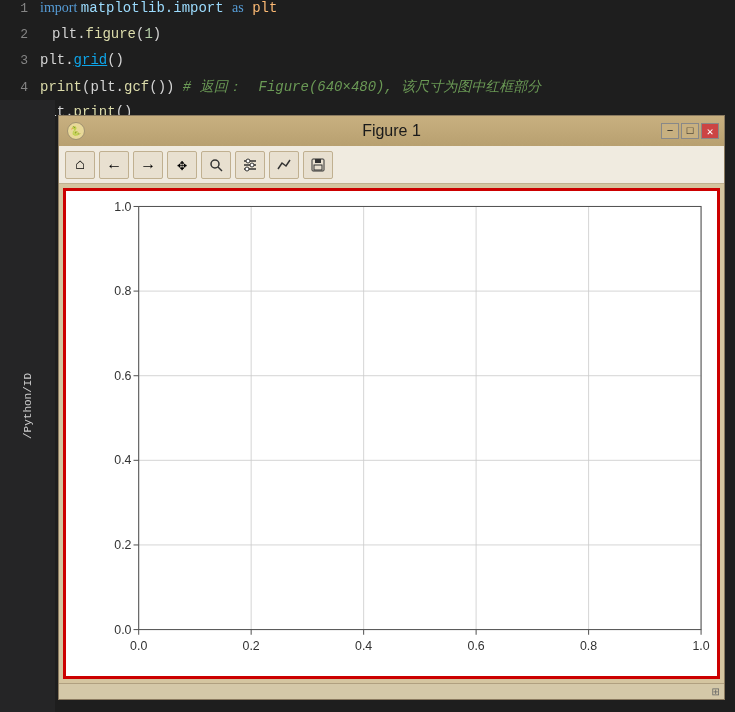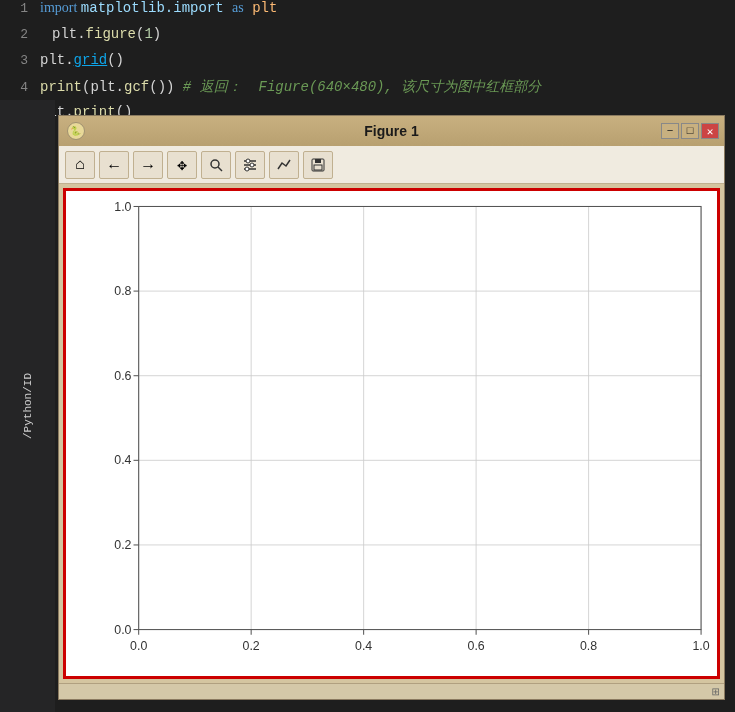--- a/index.html
+++ b/index.html
@@ -99,23 +99,22 @@
       border-radius: 50%;
       border: 1px solid #a09070;
       display: flex;
       align-items: center;
       justify-content: center;
       font-size: 10px;
     }
 
     .title-bar-title {
       color: #1a1a1a;
-      font-size: 14px;
+      font-size: 16px;
       font-family: Arial, sans-serif;
-      font-weight: bold;
     }
 
     .title-bar-controls {
       position: absolute;
       right: 5px;
       display: flex;
       gap: 2px;
     }
 
     .title-btn {

